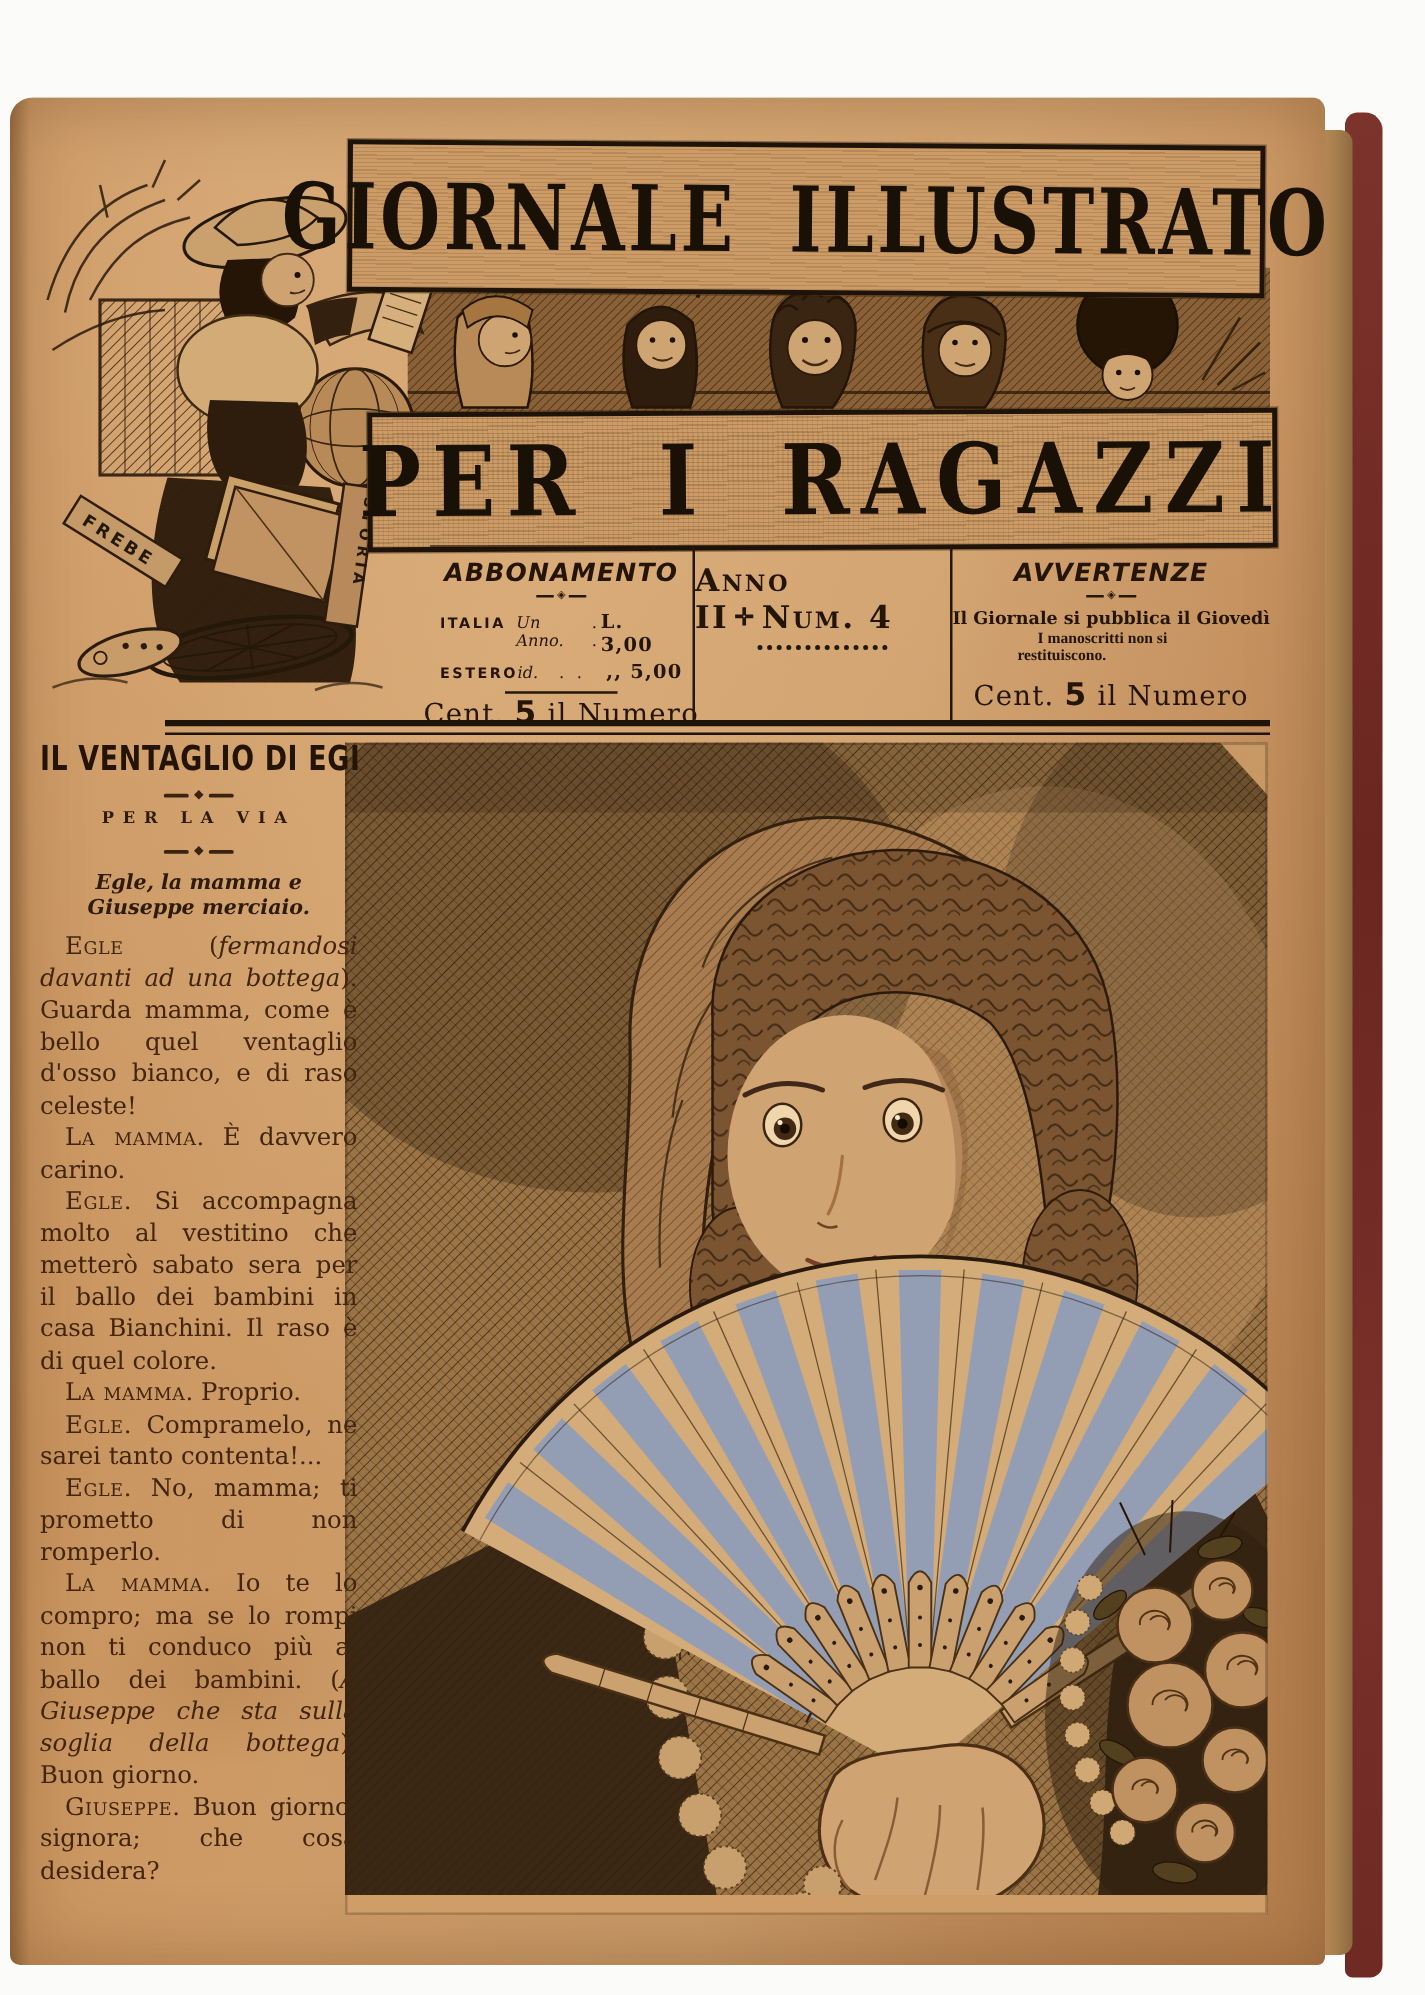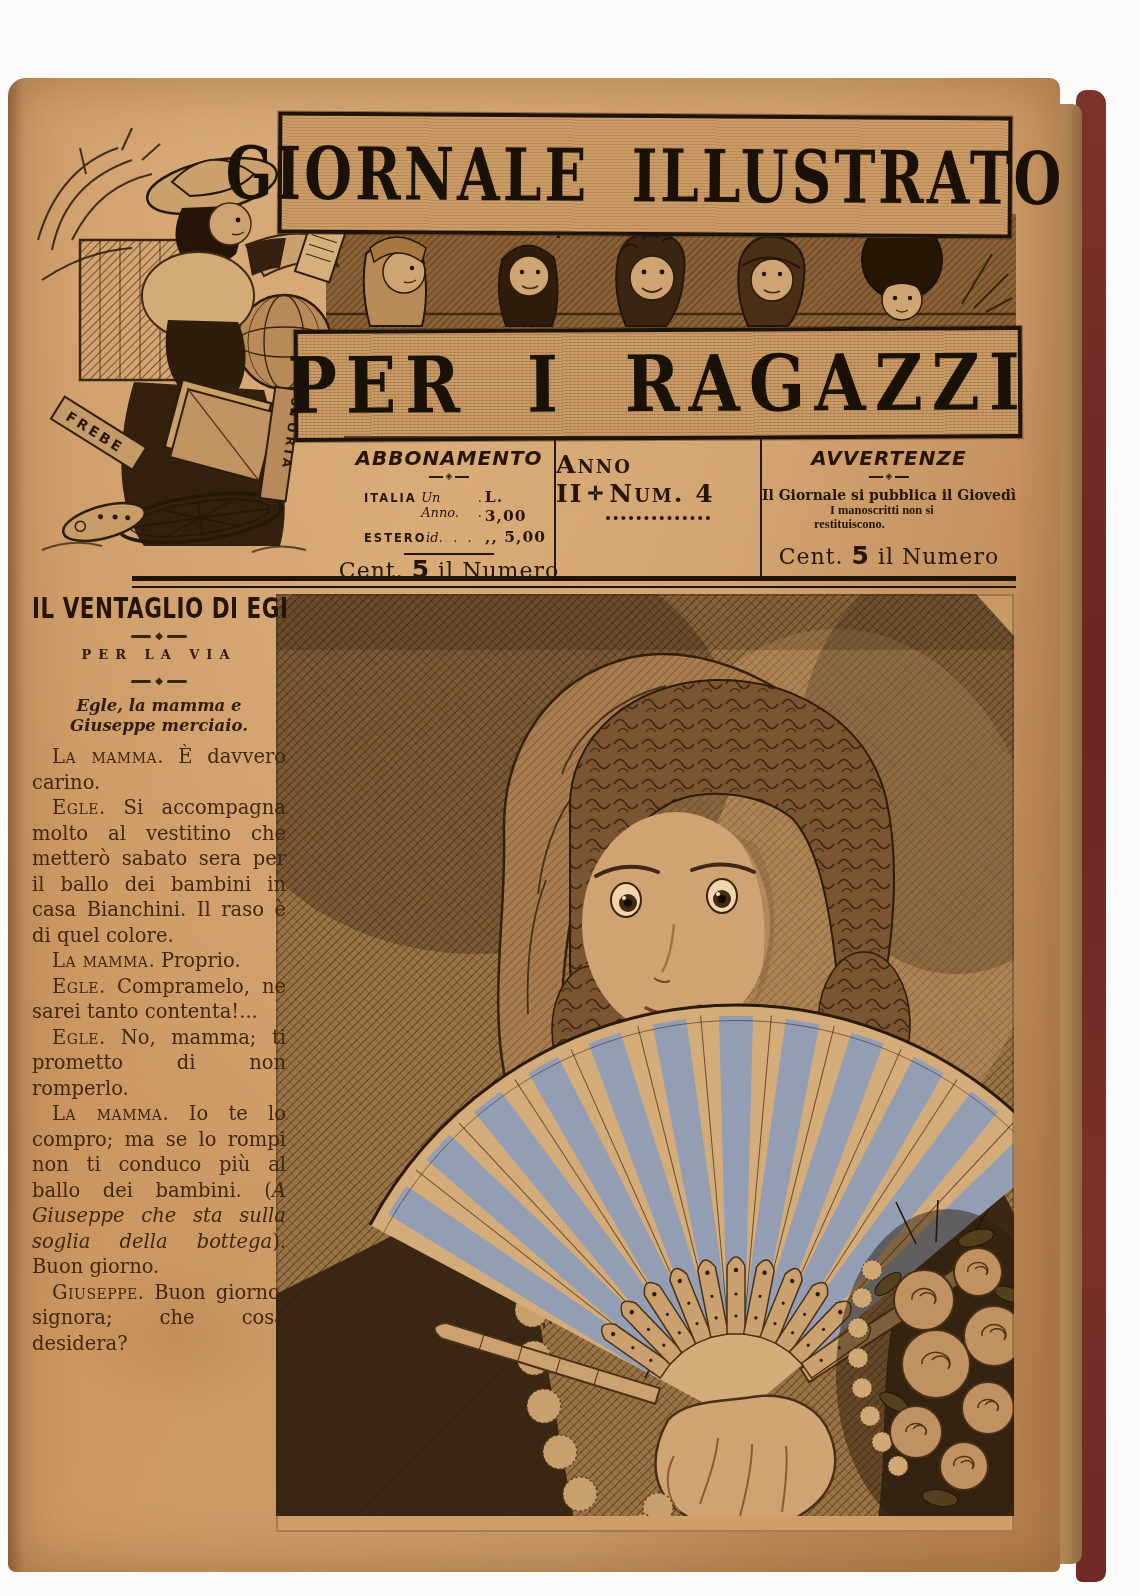--- a/index.html
+++ b/index.html
@@ -69,21 +69,21 @@
   }
   .ib-col{position:relative;display:flex;flex-direction:column;align-items:center;padding-top:8px;box-sizing:border-box;}
   .ib-left{width:210px;}
   .ib-center{width:276px;border-left:2px solid #241808;border-right:2px solid #241808;}
   .ib-right{flex:1;}
   .ib-head{font-family:"DejaVu Sans",sans-serif;font-weight:bold;font-style:italic;font-size:20px;letter-spacing:1px;}
   .orn-sm{display:flex;align-items:center;gap:3px;color:#241808;margin:2px 0 4px;}
   .orn-sm::before,.orn-sm::after{content:"";width:14px;height:2px;background:#241808;}
   .orn-sm .d{font-size:9px;line-height:9px;}
   .abb-rows{width:100%;padding:0 8px;box-sizing:border-box;}
-  .abb-row{display:flex;align-items:baseline;font-size:13px;margin-top:2px;margin-left:12px;}
+  .abb-row{display:flex;align-items:baseline;font-size:13px;margin-top:2px;}
   .abb-label{font-family:"DejaVu Sans",sans-serif;font-weight:bold;font-size:11.5px;letter-spacing:2px;width:62px;}
   .abb-term{font-style:italic;font-size:13px;}
   .abb-dots{flex:1;text-align:center;letter-spacing:3px;font-size:13px;}
   .abb-price{font-size:15.5px;font-weight:bold;letter-spacing:1px;}
   .mini-rule{width:90px;height:3px;border-top:2px solid #241808;margin:7px 0 0;position:relative;}
   .cent-line{margin-top:auto;margin-bottom:6px;font-size:22px;letter-spacing:1px;white-space:nowrap;}
   .cent-line .big5{font-family:"DejaVu Sans",sans-serif;font-weight:bold;font-size:25px;}
   .pub-box{border:2px solid #241808;padding:3px 7px;margin:0 6px;font-size:15px;letter-spacing:.5px;white-space:nowrap;}
   .pub-box .role{font-variant:small-caps;font-size:14px;}
   .anno-line{margin-top:4px;font-size:25px;font-weight:bold;font-variant:small-caps;letter-spacing:2px;}
@@ -341,20 +341,21 @@
     <h1 class="article-title">IL VENTAGLIO DI EGLE</h1>
     <div class="orn-md">
         <span class="d">◆</span>
       </div>
     <div class="article-sub">PER LA VIA</div>
     <div class="orn-md">
         <span class="d">◆</span>
       </div>
     <div class="cast">Egle, la mamma e Giuseppe merciaio.</div>
     <div>
+        <p class="para"><span class="run-sc">Egle</span><span class="run-n"> (</span><span class="run-i">fermandosi davanti ad una bottega</span><span class="run-n">). Guarda mamma, come è bello quel ventaglio d'osso bianco, e di raso celeste!</span></p>
         <p class="para"><span class="run-sc">La mamma</span><span class="run-n">. È davvero carino.</span></p>
         <p class="para"><span class="run-sc">Egle</span><span class="run-n">. Si accompagna molto al vestitino che metterò sabato sera per il ballo dei bambini in casa Bianchini. Il raso è di quel colore.</span></p>
         <p class="para"><span class="run-sc">La mamma</span><span class="run-n">. Proprio.</span></p>
         <p class="para"><span class="run-sc">Egle</span><span class="run-n">. Compramelo, ne sarei tanto contenta!...</span></p>
         <p class="para"><span class="run-sc">Egle</span><span class="run-n">. No, mamma; ti prometto di non romperlo.</span></p>
         <p class="para"><span class="run-sc">La mamma</span><span class="run-n">. Io te lo compro; ma se lo rompi non ti conduco più al ballo dei bambini. (</span><span class="run-i">A Giuseppe che sta sulla soglia della bottega</span><span class="run-n">). Buon giorno.</span></p>
         <p class="para"><span class="run-sc">Giuseppe</span><span class="run-n">. Buon giorno, signora; che cosa desidera?</span></p>
       </div>
   </div>
 

